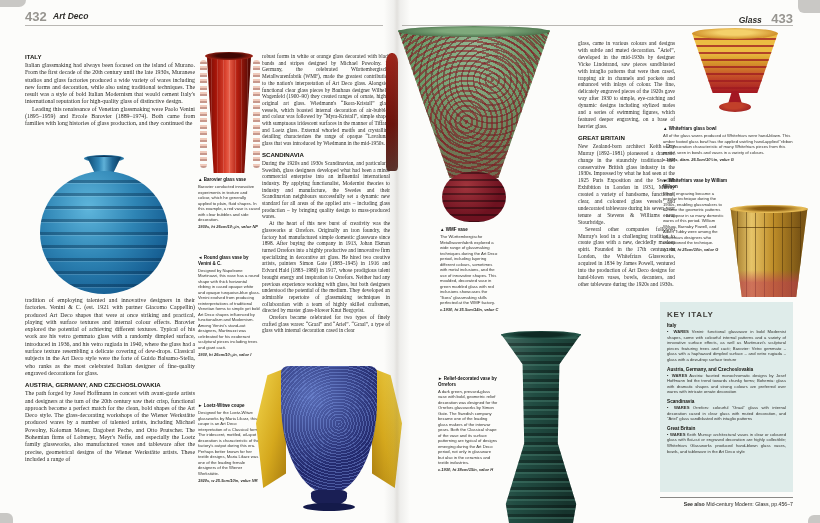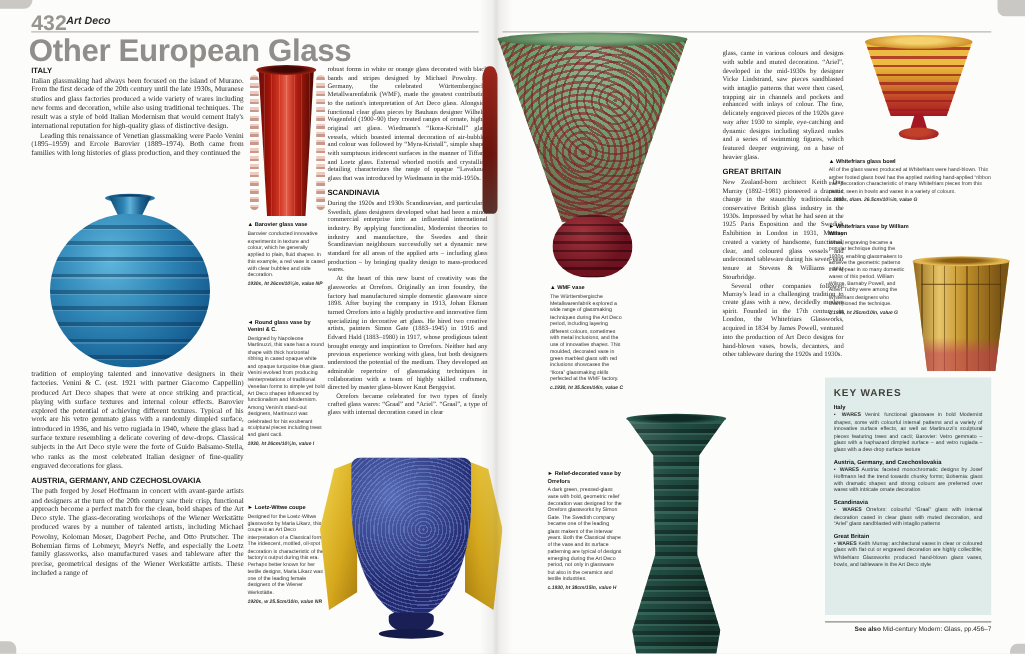--- a/index.html
+++ b/index.html
@@ -10,21 +10,21 @@
   .blk{position:absolute;overflow:hidden;}
   
   .ser{font-family:"Liberation Serif",serif;color:#2b2a27;text-align:justify;}
   .s1{font-size:5.9px;line-height:7.3px;}
   .s2{font-size:5.3px;line-height:6.7px;}
   .s3{font-size:5.4px;line-height:6.9px;}
   .ind{text-indent:7px;}
   .hd{font-family:"Liberation Sans",sans-serif;font-weight:bold;font-size:6.1px;
       line-height:7px;color:#15140f;margin:4px 0 2px;}
   .hd.first{margin-top:0;}
-  .pgnum{font-weight:bold;font-size:17px;color:#979590;}
+  .pgnum{font-weight:bold;font-size:13px;color:#979590;}
   .pgsec{font-weight:bold;font-size:8.5px;color:#2e2d2a;font-style:italic;}
   .rule{background:#b9b7b3;height:1px;}
   .title{font-weight:bold;font-size:25px;letter-spacing:-0.3px;color:#8f8e8a;}
   .cap{font-family:"Liberation Sans",sans-serif;font-size:4.2px;line-height:5.5px;
        color:#33322e;text-align:left;}
   .ct{display:block;font-weight:bold;font-size:4.5px;line-height:5.5px;color:#111;margin-bottom:1.5px;}
   .cc{display:block;margin-top:1.5px;font-style:italic;font-weight:bold;font-size:4px;line-height:5px;}
   
   .kf{background:#dfecea;padding:8px 7px;box-sizing:border-box;}
   .kf-title{font-weight:bold;font-size:8px;letter-spacing:.7px;color:#403f3b;margin-bottom:4px;}
@@ -118,21 +118,20 @@
 <div id="spread">
 
   <div class="abs corner" style="left:0;top:0;width:26px;height:7px;border-radius:0 0 8px 0;"></div>
   <div class="abs corner" style="right:0;top:0;width:22px;height:13px;border-radius:0 0 0 6px;"></div>
   <div class="abs corner" style="left:0;bottom:0;width:13px;height:10px;border-radius:0 6px 0 0;"></div>
   <div class="abs corner" style="right:0;bottom:0;width:12px;height:8px;border-radius:6px 0 0 0;"></div>
 
   <span class="abs pgnum" style="left:25px;top:9px;">432</span>
   <span class="abs pgsec" style="left:53px;top:11px;">Art Deco</span>
   <div class="abs rule" style="left:25px;top:25px;width:358px;"></div>
-  <div class="abs title" style="left:23px;top:27px;">Other European Glass</div>
 
   <div class="blk ser s1" style="left:25px;top:53px;width:170px;height:104px;">
     <div class="hd first">ITALY</div>
     <div>Italian glassmaking had always been focused on the island of Murano. From the first decade of the 20th century until the late 1930s, Muranese studios and glass factories produced a wide variety of wares including new forms and decoration, while also using traditional techniques. The result was a style of bold Italian Modernism that would cement Italy's international reputation for high-quality glass of distinctive design.</div>
     <div class="ind">Leading this renaissance of Venetian glassmaking were Paolo Venini (1895–1959) and Ercole Barovier (1889–1974). Both came from families with long histories of glass production, and they continued the</div>
   </div>
 
   <div class="abs z" style="left:40px;top:157px;width:128px;height:137px;">
     <div class="abs bv-rim"></div>
     <div class="abs bv-neck"></div>
@@ -177,20 +176,24 @@
   </div>
 
   <div class="abs z" style="left:254px;top:362px;width:150px;height:161px;">
     <div class="abs lc-hl"></div>
     <div class="abs lc-hr"></div>
     <div class="abs lc-bowl"></div>
     <div class="abs lc-foot"></div>
     <div class="abs lc-base"></div>
   </div>
 
+  <div class="abs" style="left:650px;top:9px;width:143px;text-align:right;">
+    <span class="pgsec">Glass</span>
+    <span class="pgnum" style="margin-left:5px;">433</span>
+  </div>
   <div class="abs rule" style="left:402px;top:25px;width:391px;"></div>
 
   <div class="abs z" style="left:386px;top:53px;width:12px;height:118px;">
     <div class="abs sliver"></div>
   </div>
 
   <div class="abs z" style="left:398px;top:26px;width:152px;height:196px;">
     <div class="abs wv-top"></div>
     <div class="abs wv-rim"></div>
     <div class="abs wv-base"></div>
@@ -237,21 +240,21 @@
     <span class="cc">c.1936, ht 25cm/10in, value G</span>
   </div>
 
   <div class="abs z" style="left:729px;top:205px;width:80px;height:93px;">
     <div class="abs av-body"></div>
     <div class="abs av-rim"></div>
     <div class="abs av-line"></div>
   </div>
 
   <div class="blk kf" style="left:660px;top:302px;width:133px;height:190px;">
-    <div class="kf-title">KEY WARES</div>
+    <div class="kf-title">KEY ITALY</div>
     <div>
       <div class="kf-h" style="margin-top:0;">Italy</div>
       <div class="kf-t"><span>▪</span> <span class="kf-l">WARES</span> <span>Venini: functional glassware in bold Modernist shapes, some with colourful internal patterns and a variety of innovative surface effects, as well as Martinuzzi's sculptural pieces featuring trees and cacti; Barovier: Vetro gemmato – glass with a haphazard dimpled surface – and vetro rugiada – glass with a dew-drop surface texture</span></div>
     </div>
     <div>
       <div class="kf-h">Austria, Germany, and Czechoslovakia</div>
       <div class="kf-t"><span>▪</span> <span class="kf-l">WARES</span> <span>Austria: faceted monochromatic designs by Josef Hoffmann led the trend towards chunky forms; Bohemia: glass with dramatic shapes and strong colours are preferred over wares with intricate ornate decoration</span></div>
     </div>
     <div>
       <div class="kf-h">Scandinavia</div>

